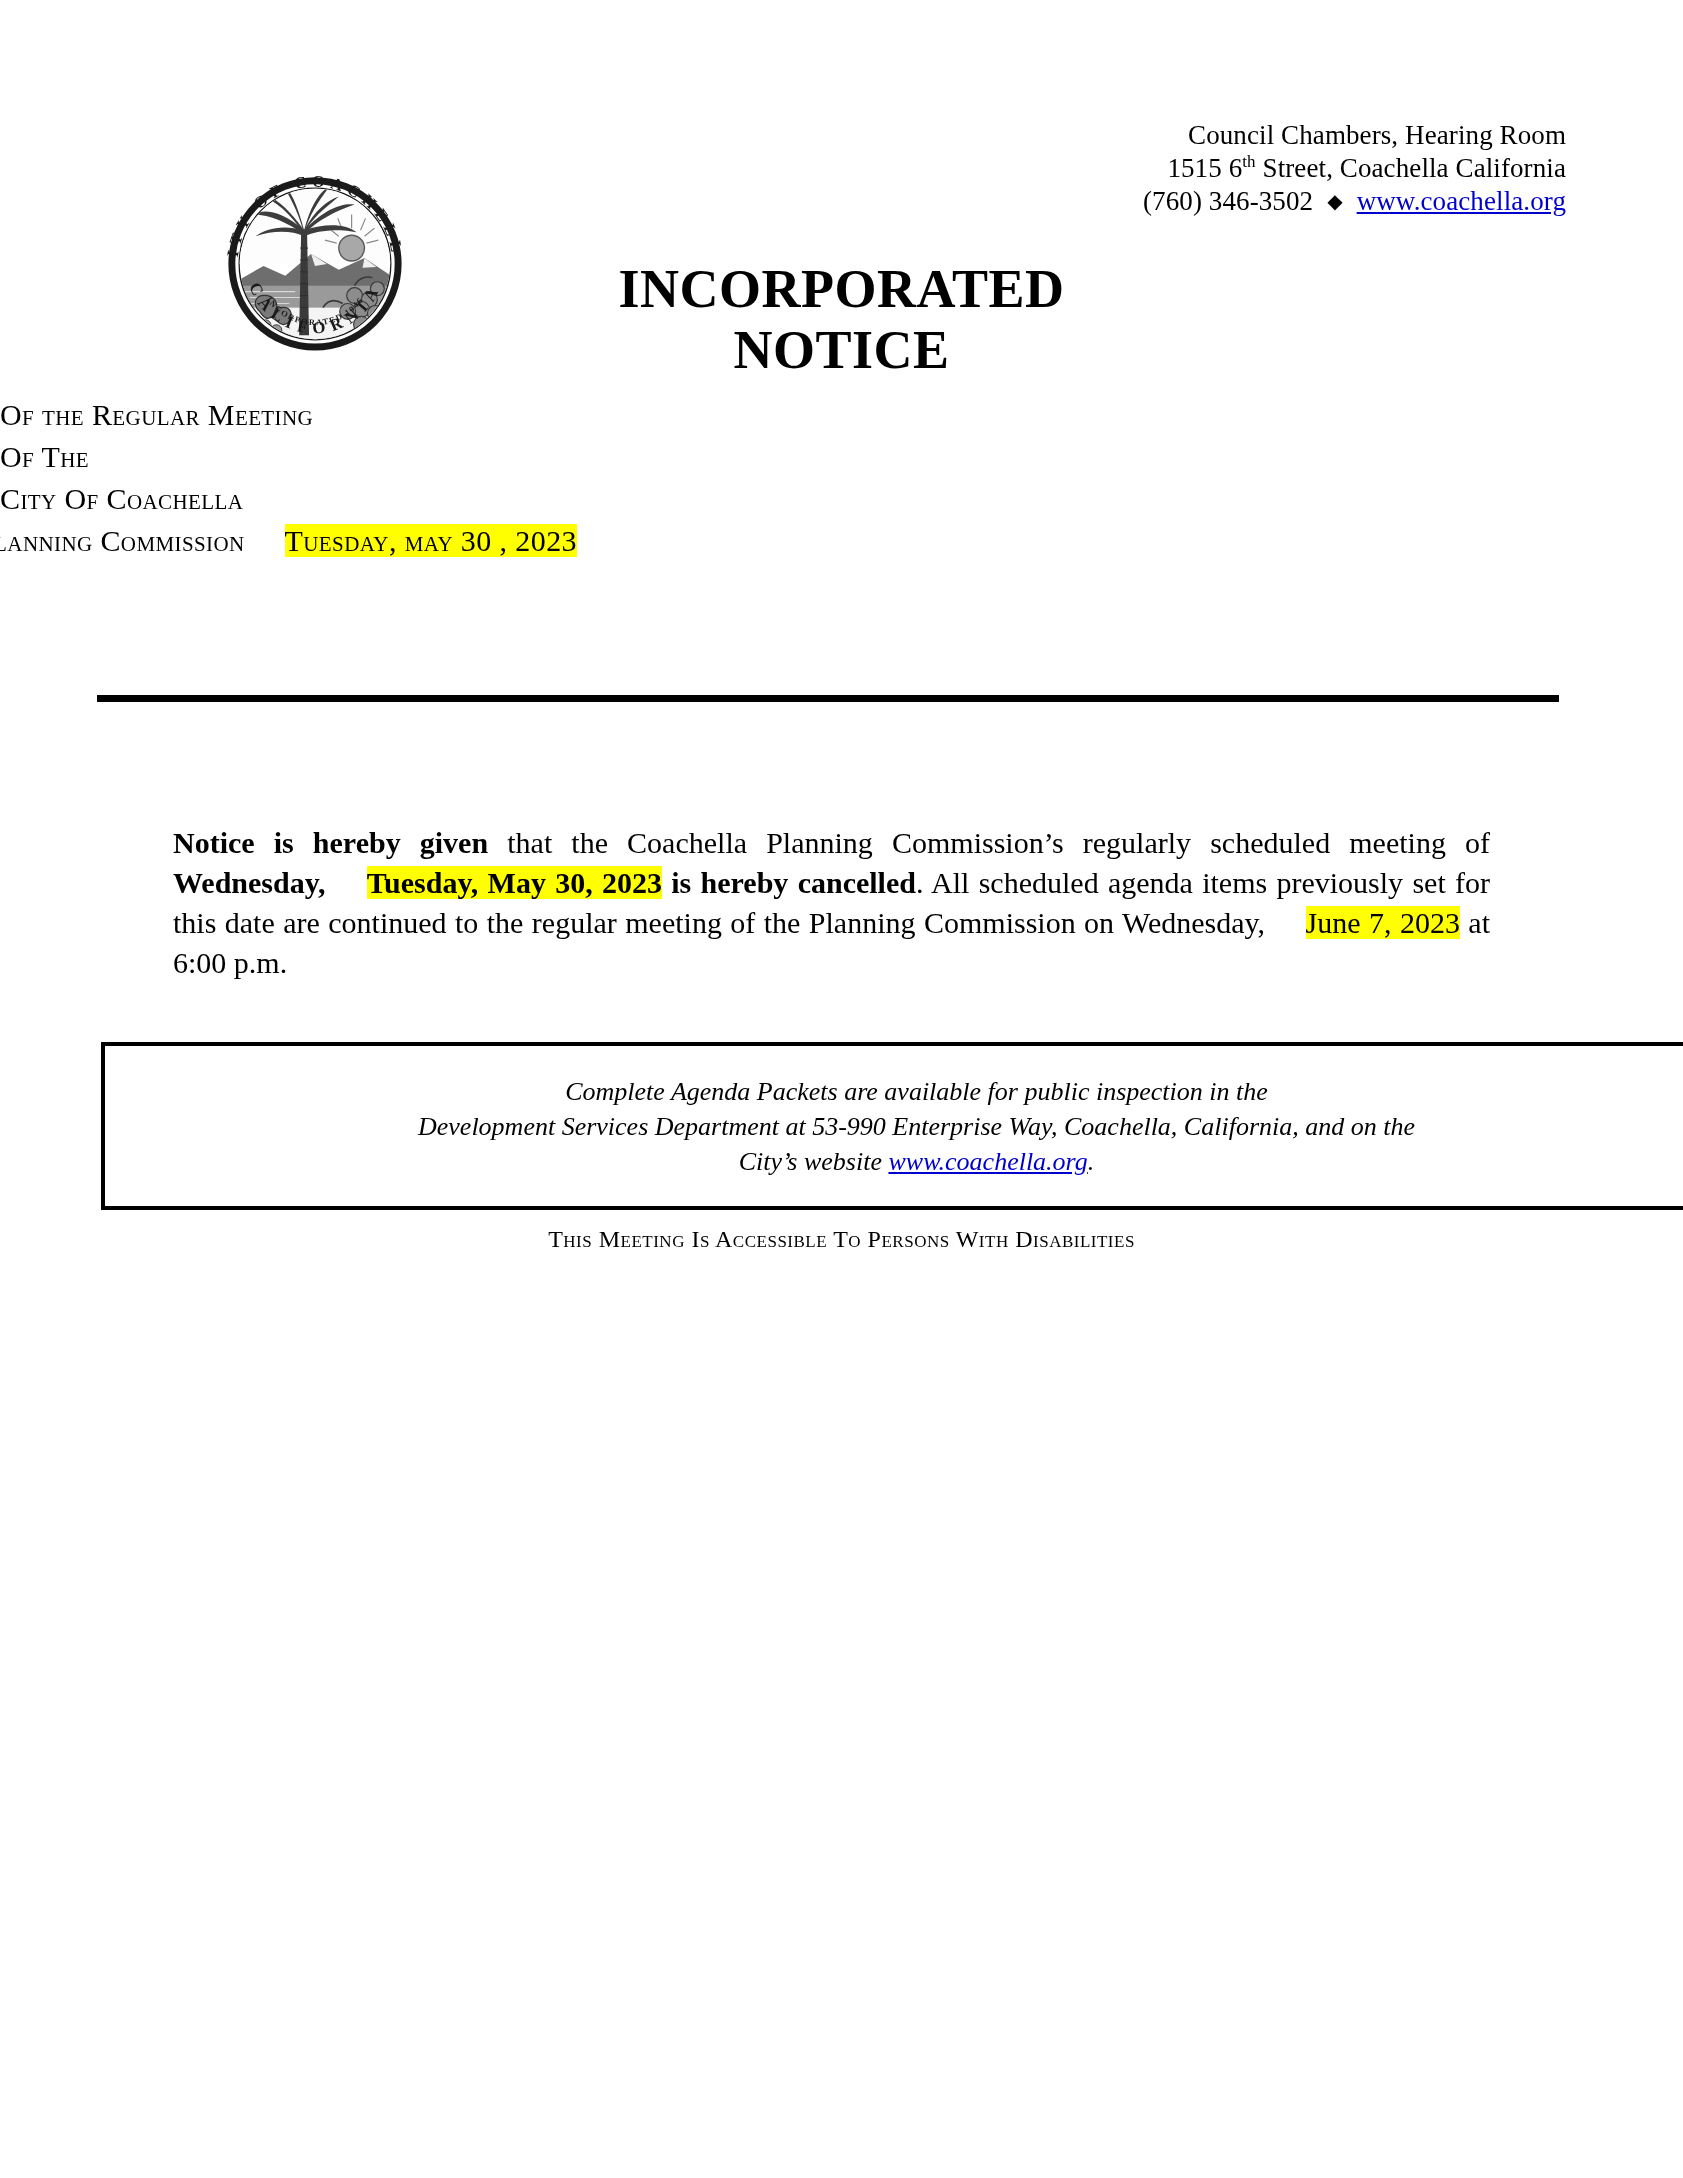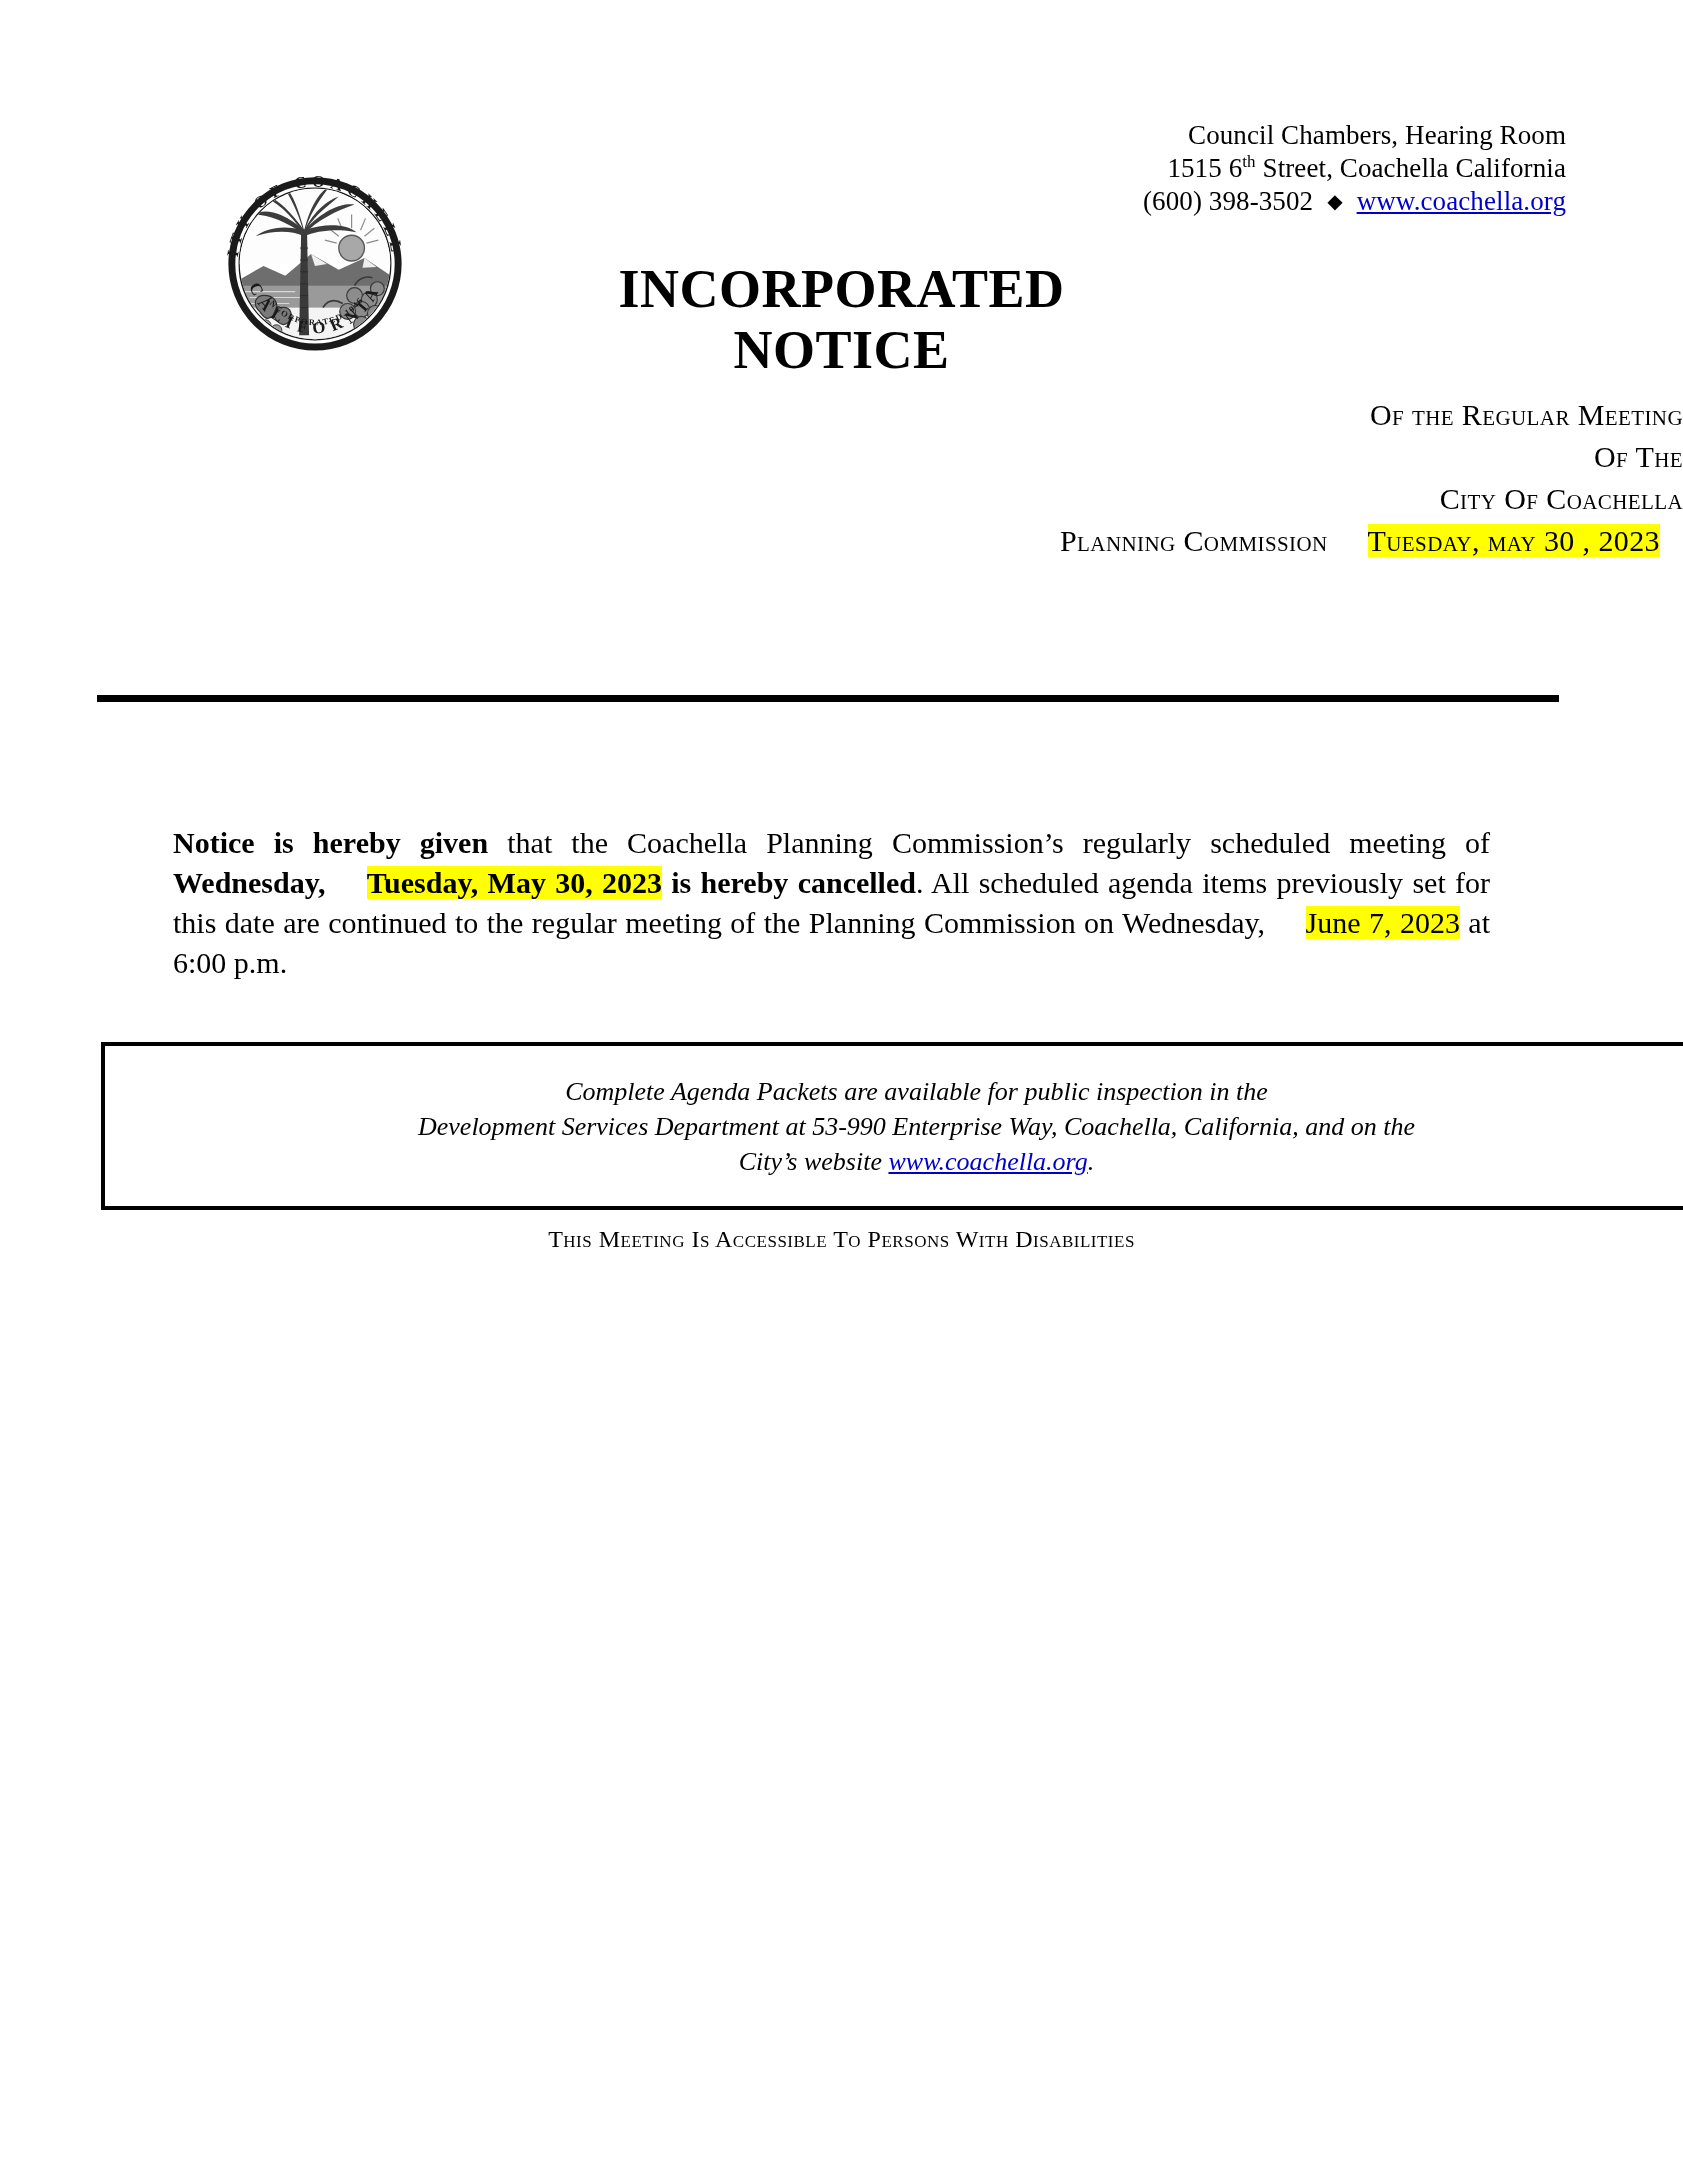--- a/index.html
+++ b/index.html
@@ -83,21 +83,21 @@
     line-height: 61px;
     letter-spacing: 0.5px;
   }
   .big-title .tline { display: block; }
 
   .subtitle-block {
     position: absolute;
     top: 394px;
     left: 0;
     width: 1683px;
-    text-align: right;
+    text-align: left;
     font-size: 30px;
     line-height: 42px;
     font-variant: small-caps;
     letter-spacing: 0.4px;
   }
   .sub-line { display: block; white-space: nowrap; }
   .sub-line.shift-left { position: relative; left: -23px; }
   .hl {
     background: #ffff00;
     margin-left: 32px;
@@ -265,21 +265,21 @@
         </text>
         <text font-family="'Liberation Serif', serif" font-size="8.5" font-weight="bold" fill="#1a1a1a" letter-spacing="1.6">
           <textPath href="#arcBot2" startOffset="50%" text-anchor="middle">INCORPORATED 1946</textPath>
         </text>
       </svg>
     </div>
 
     <div class="contact-block">
       <div class="contact-line">Council Chambers, Hearing Room</div>
       <div class="contact-line"><span>1515 6</span><sup>th</sup><span> Street, Coachella California</span></div>
-      <div class="contact-line"><span>(600) 398-3502</span><span class="diamond-sep">◆</span><a class="weblink" href="#">www.coachella.org</a></div>
+      <div class="contact-line"><span>(760) 346-3502</span><span class="diamond-sep">◆</span><a class="weblink" href="#">www.coachella.org</a></div>
     </div>
   </div>
 
   <div class="title-zone">
     <div class="big-title">
       <span class="tline">INCORPORATED</span>
       <span class="tline">NOTICE</span>
     </div>
   </div>
 

